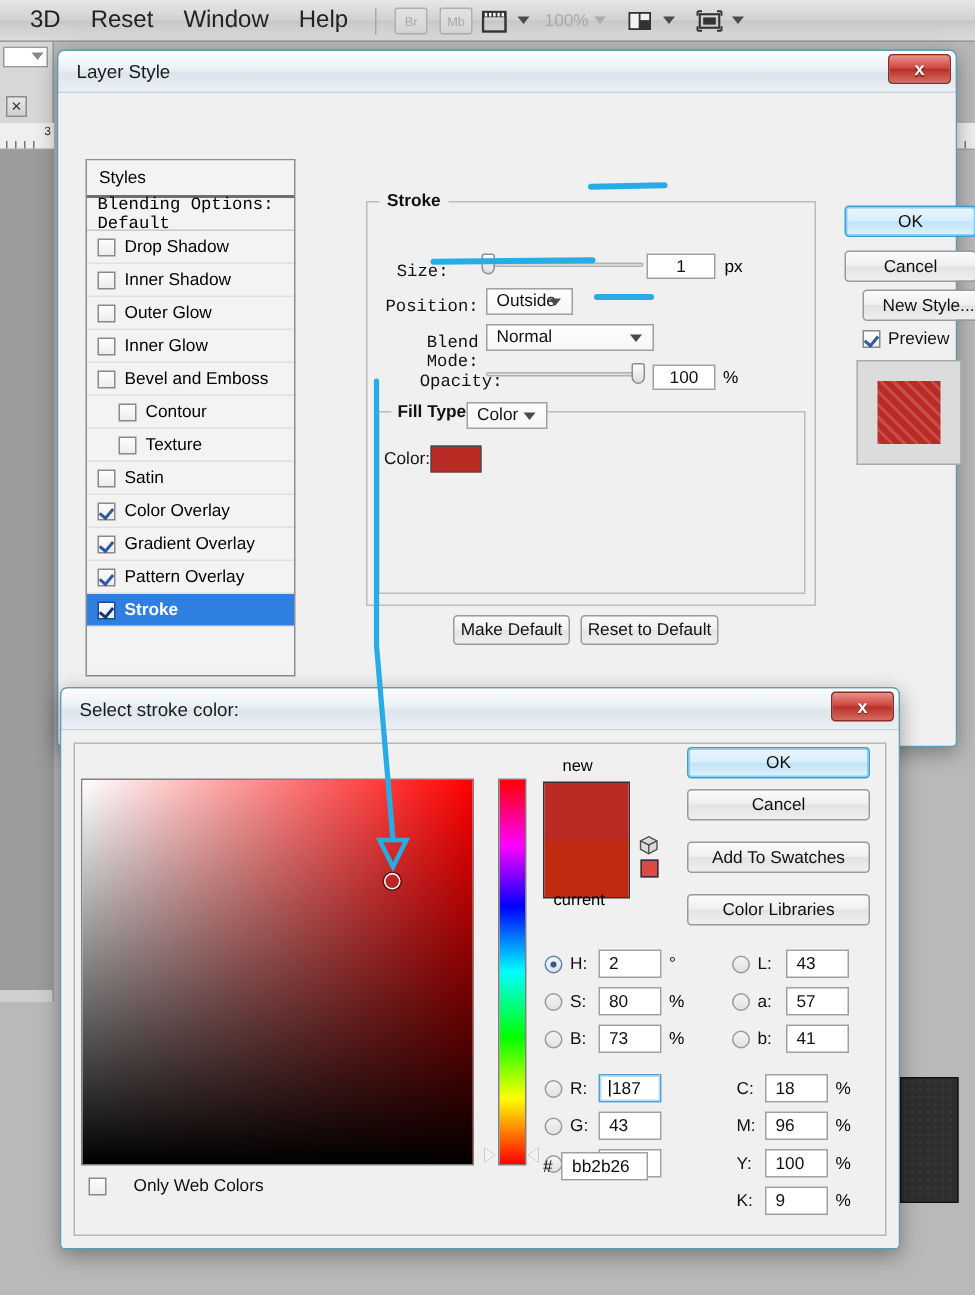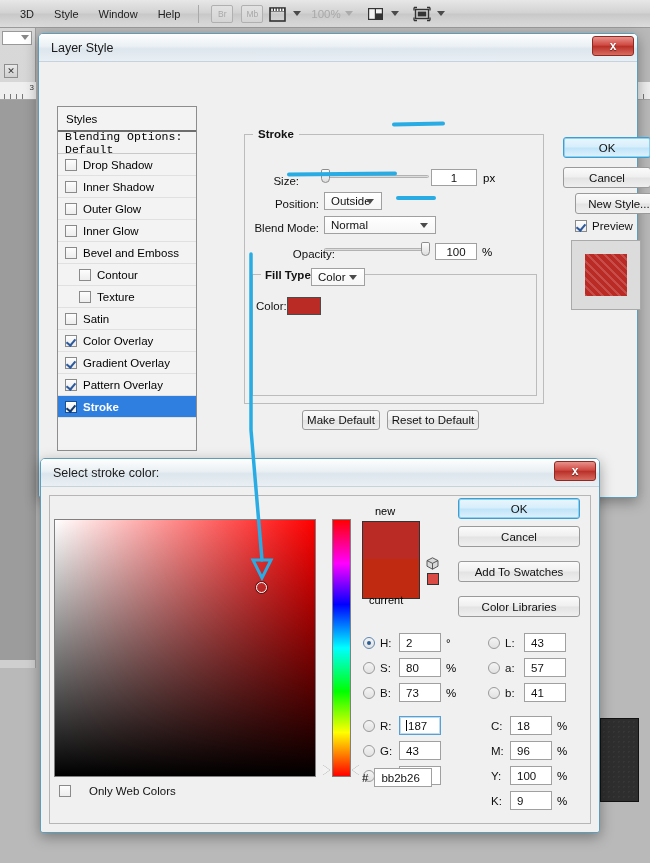--- a/index.html
+++ b/index.html
@@ -16,21 +16,21 @@
   
   #app-bg { position: absolute; inset: 0; background: #b9b9b9; }
 
   #menubar {
     position: absolute; left: 0; top: 0; width: 650px; height: 28px;
     background: linear-gradient(#e7e7e7, #d2d2d2 48%, #c8c8c8 52%, #dcdcdc);
     border-bottom: 1px solid #9a9a9a;
     display: flex; align-items: center; padding-left: 10px; gap: 0px;
   }
   .menu-item {
-    padding: 3px 10px; font-size: 11px; color: #222; cursor: default;
+    padding: 3px 10px; font-size: 16px; color: #222; cursor: default;
   }
   .tb-sep { width: 1px; height: 18px; background: #a9a9a9; margin: 0 8px; }
   .tb-btn {
     width: 22px; height: 18px; display: inline-flex; align-items: center;
     justify-content: center; font-size: 8.5px; color: #a8a8a8;
     border: 1px solid #b0b0b0; border-radius: 2px; margin: 0 4px;
     background: linear-gradient(#e2e2e2,#d4d4d4);
   }
   .tb-icon { margin: 0 2px; display: inline-flex; align-items: center; }
   .caret {
@@ -146,21 +146,21 @@
   .combo {
     background: linear-gradient(#ffffff,#f6f6f6);
     border: 1px solid #a0a0a0;
     font-size: 11.5px; color: #111;
     display: flex; align-items: center; padding-left: 6px;
     position: relative;
   }
   .combo .caret { position: absolute; right: 7px; top: 50%; margin-top: -2px; margin-left:0; }
 
   .lbl { font-size: 11.5px; color: #111; }
-  .lbl.right { text-align: right; }
+  .lbl.right { text-align: right; font-family: Liberation Mono, monospace; }
 
   
   .cb {
     width: 12px; height: 12px; border: 1px solid #8a8a8a;
     background: linear-gradient(#fdfdfd,#ededed); display: inline-block;
     position: relative; flex: none;
   }
   .cb.checked::after {
     content: ""; position: absolute; left: 2px; top: 1px;
     width: 4px; height: 7px; border: solid #2c5a9e;
@@ -329,21 +329,21 @@
   #ann-opacity { left: 396px; top: 196px; width: 40px; height: 3.5px; }
   #ann-svg { position: absolute; left: 0; top: 0; width: 650px; height: 863px; pointer-events: none; }
 </style>
 </head>
 <body>
 
 <div id="app-bg">
 
   <div id="menubar">
     <div class="menu-item">3D</div>
-    <div class="menu-item">Style</div>
+    <div class="menu-item">Reset</div>
     <div class="menu-item">Window</div>
     <div class="menu-item">Help</div>
 
     <div class="tb-sep"></div>
 
     <div class="tb-btn">Br</div>
     <div class="tb-btn">Mb</div>
 
     <span class="tb-icon">
       <svg width="18" height="16" viewBox="0 0 18 16">

